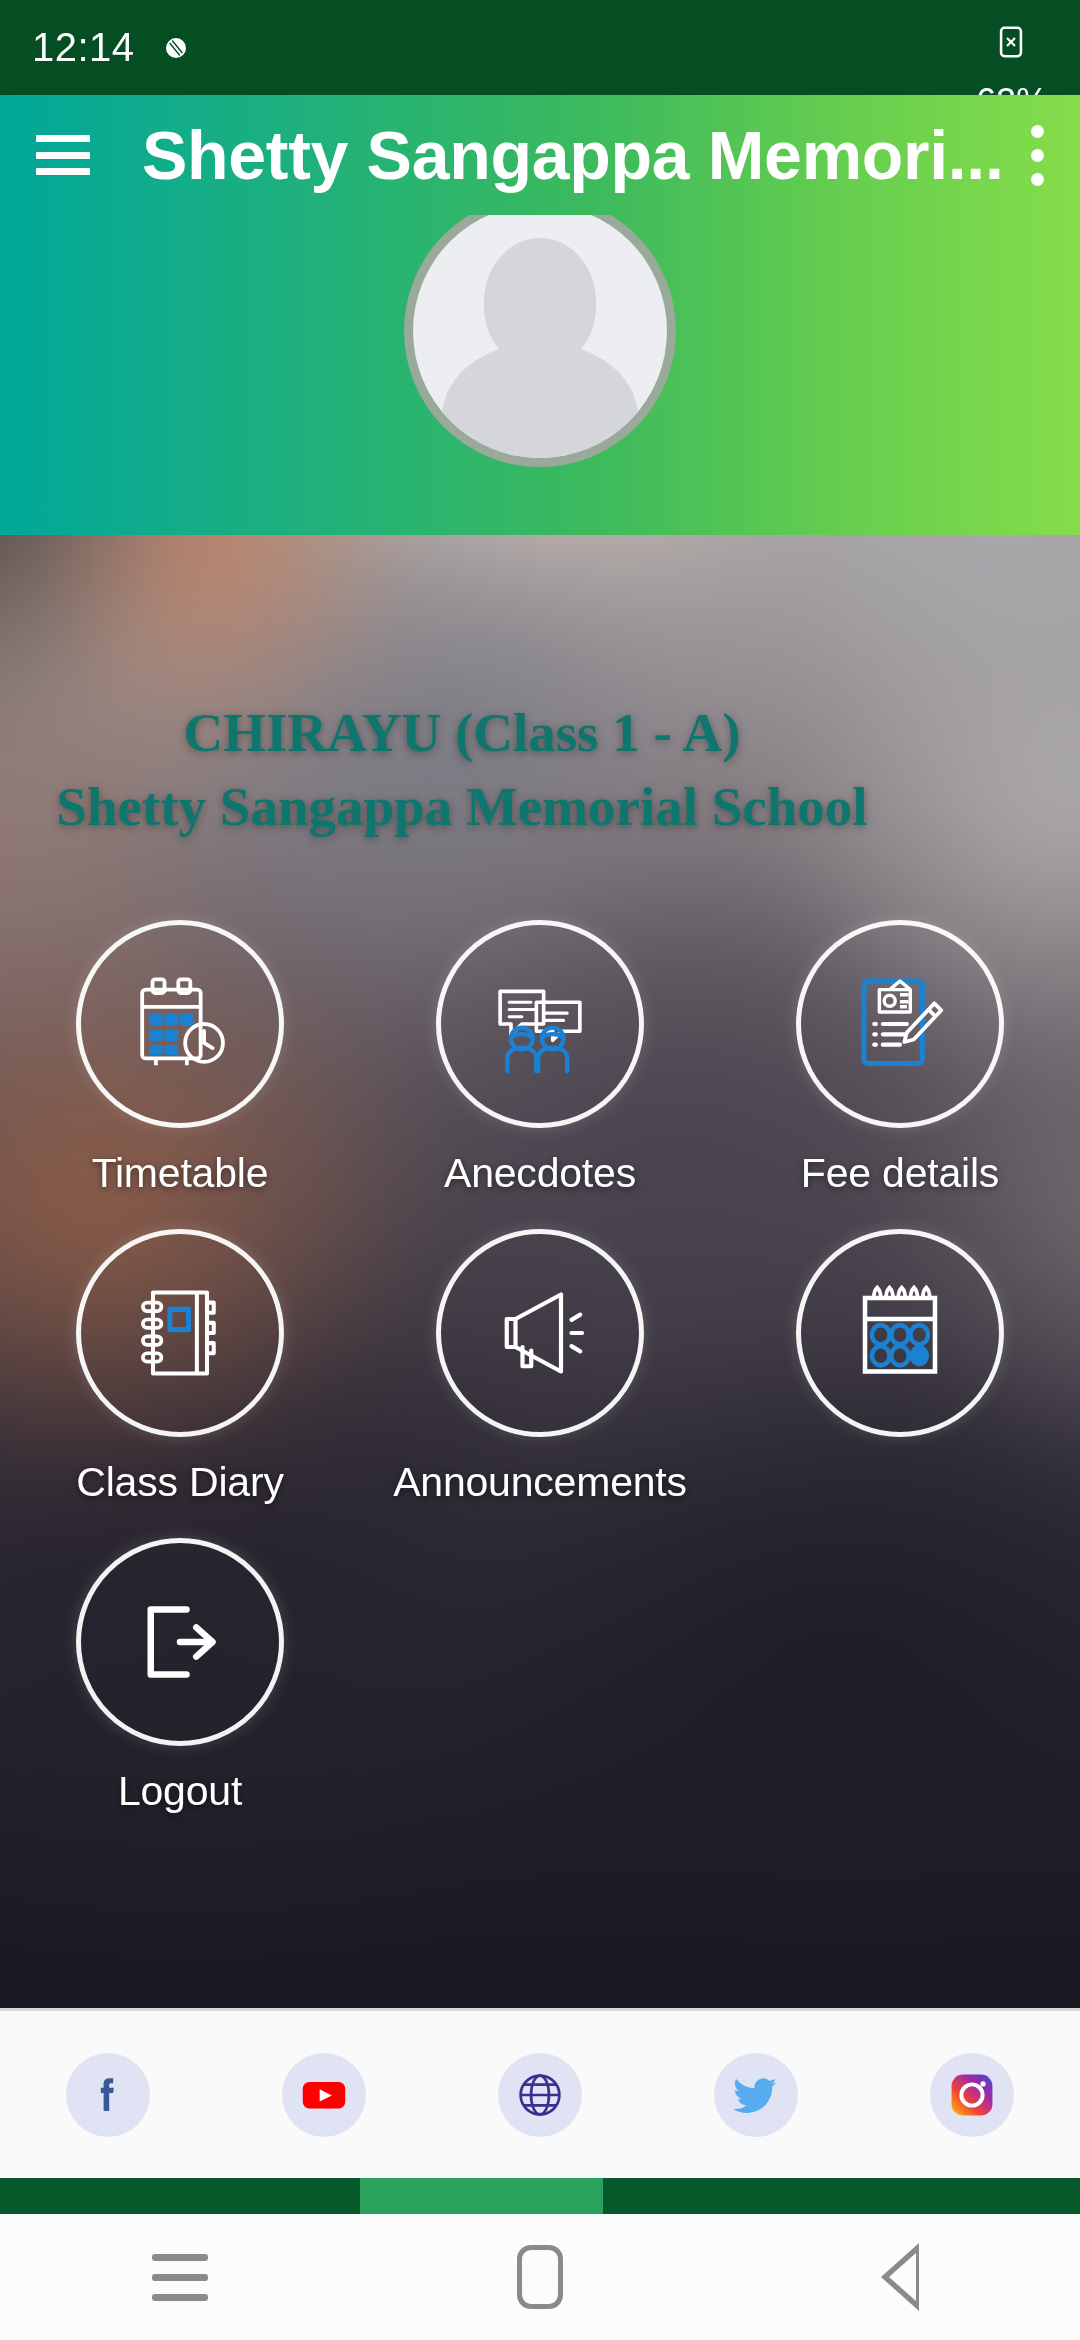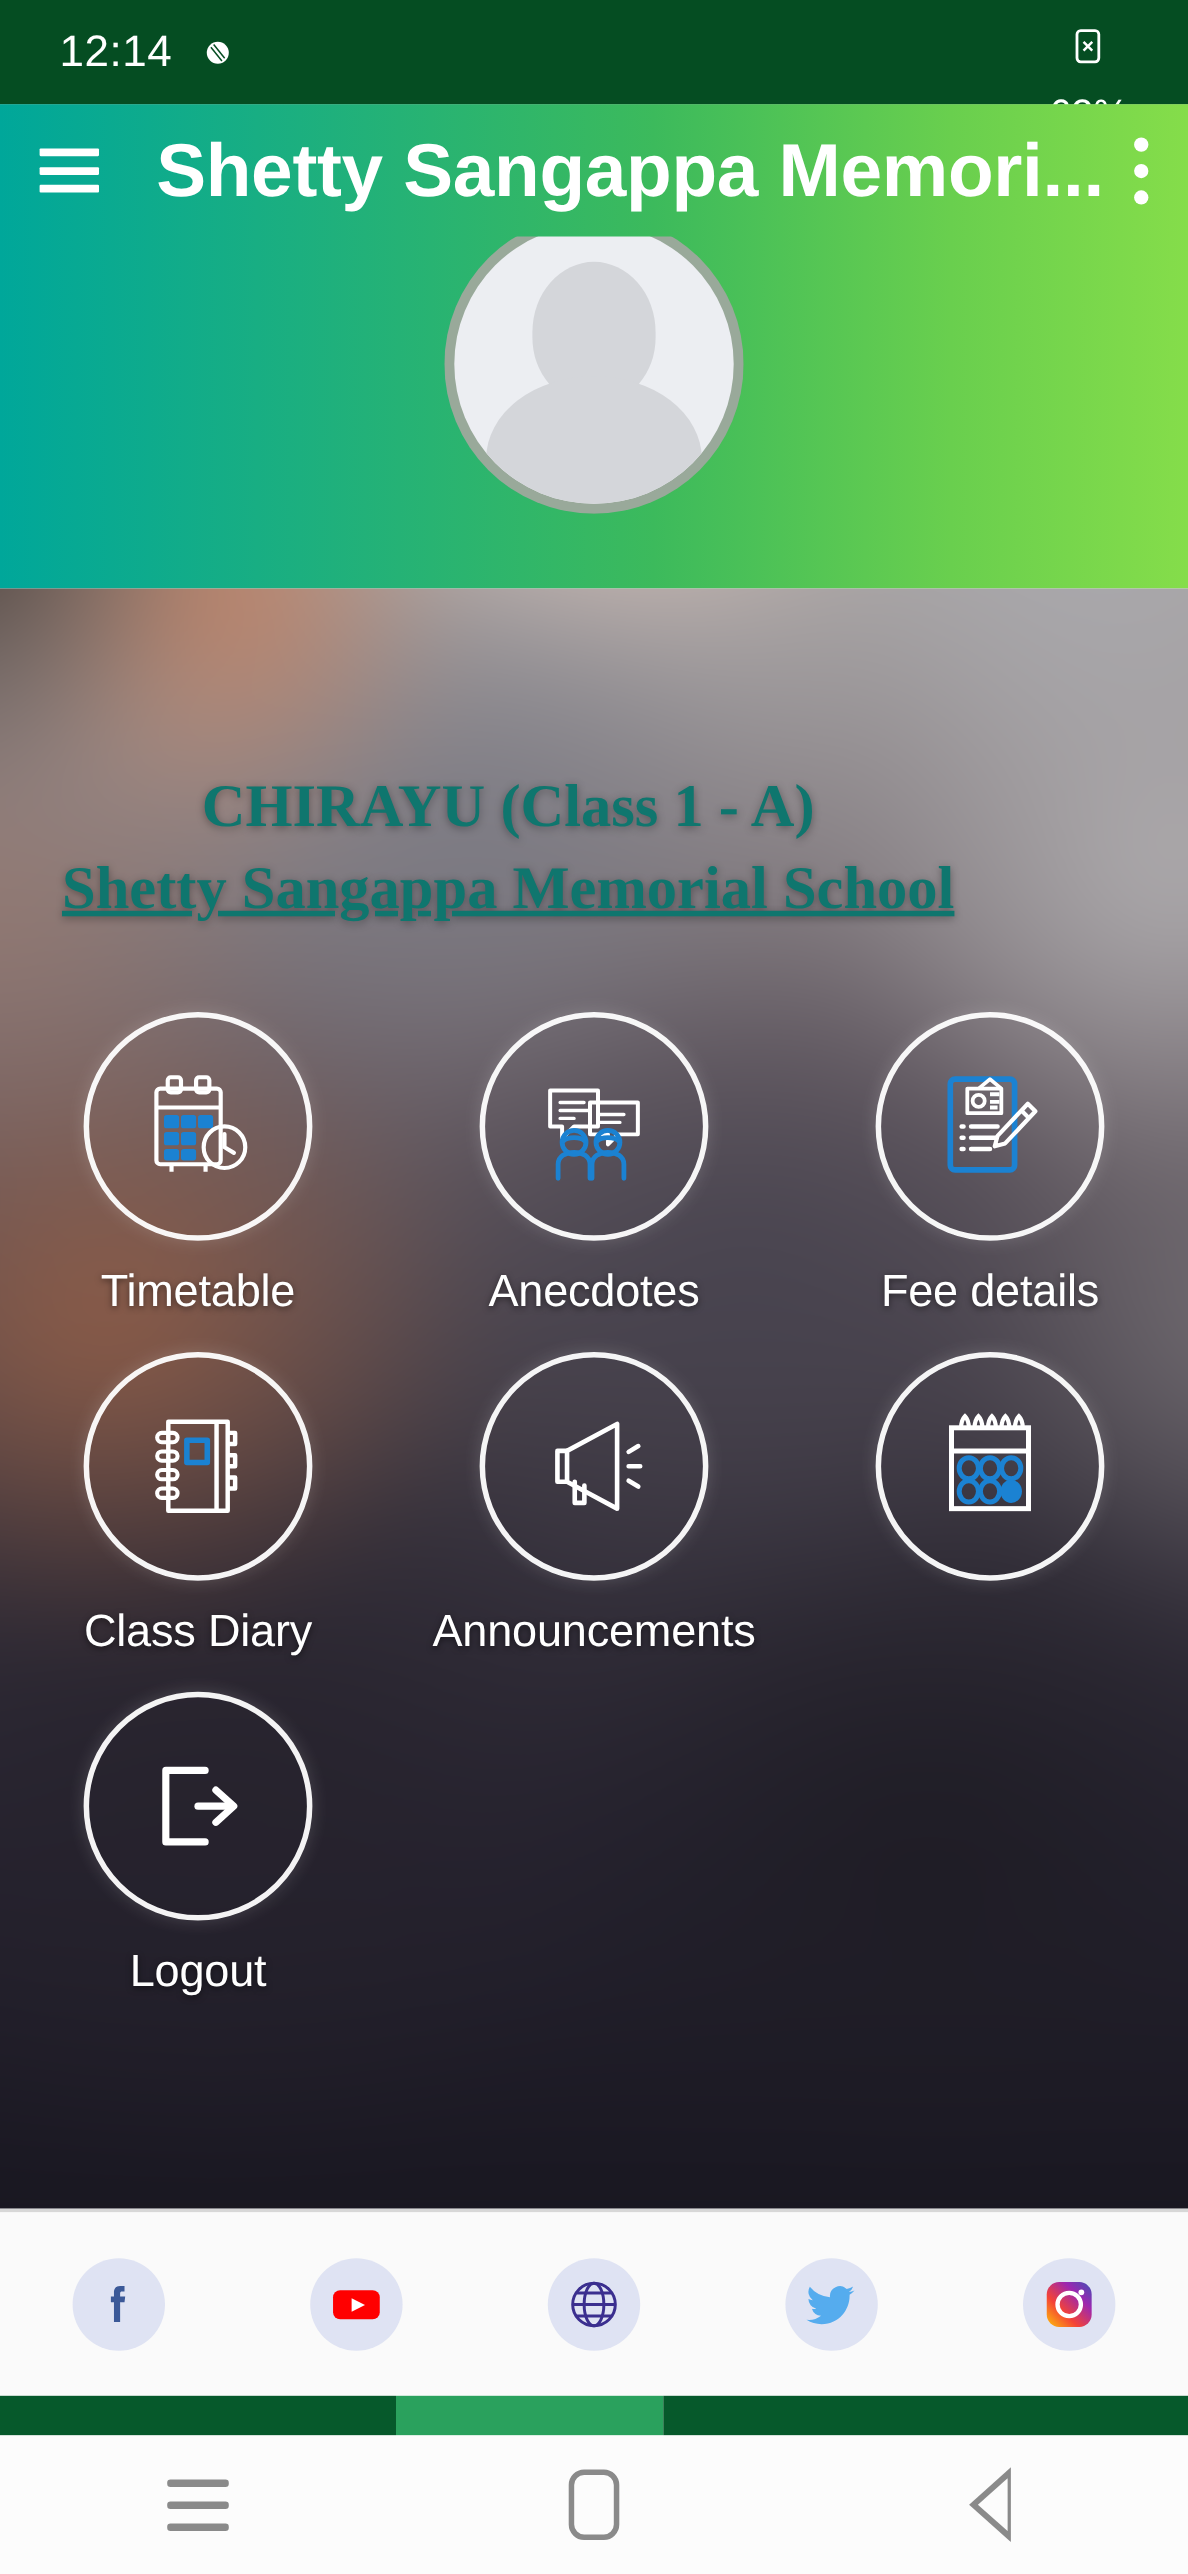--- a/index.html
+++ b/index.html
@@ -8,21 +8,21 @@
     width:1080px; height:2340px;
     font-family:"Liberation Sans", sans-serif;
     overflow:hidden; position:relative;
   }
   #phone{ position:relative; width:1080px; height:2340px; overflow:hidden; background:#fff; }
 
   
   .statusbar{
     position:absolute; top:0; left:0; width:1080px; height:95px;
     background:#054d22; color:#fff;
-    display:flex; align-items:center; padding:0 54px;
+    display:flex; align-items:center; padding:0 32px;
   }
   .sb-time{ font-size:40px; font-weight:400; letter-spacing:.5px; }
   .sb-lefticon{ margin-left:26px; width:30px; height:30px; display:block; }
   .sb-right{ margin-left:auto; display:flex; align-items:center; gap:18px;flex-direction:column; }
   .sb-battery{ font-size:36px; font-weight:400; margin-left:2px; }
 
   
   .toolbar{
     position:absolute; top:95px; left:0; width:1080px; height:120px;
     background:linear-gradient(90deg,#00a79a 0%, #1fb07c 28%, #3cba5c 55%, #69cf4e 80%, #85dd4a 100%);
@@ -85,21 +85,21 @@
     width:196px; height:150px; border-radius:50% 50% 0 0; background:#d4d6da;
   }
 
   
   .nameblock{
     position:absolute; top:700px; left:0; width:924px; text-align:center; z-index:5;
     font-family:"Liberation Serif", serif; color:#0f766e;
     text-shadow:0 2px 8px rgba(0,0,0,.35);
   }
   .name-l1{ font-size:55px; font-weight:700; line-height:1.2; }
-  .name-l2{ font-size:55px; font-weight:700; line-height:1.2; margin-top:8px;text-decoration:underline; }
+  .name-l2{ font-size:55px; font-weight:700; line-height:1.2; margin-top:8px; }
 
   
   .grid{
     position:absolute; top:920px; left:0; width:1080px; z-index:5;
     display:flex; flex-wrap:wrap;
   }
   .cell{
     width:360px; display:flex; flex-direction:column; align-items:center;
     margin-bottom:32px; cursor:pointer;
   }

